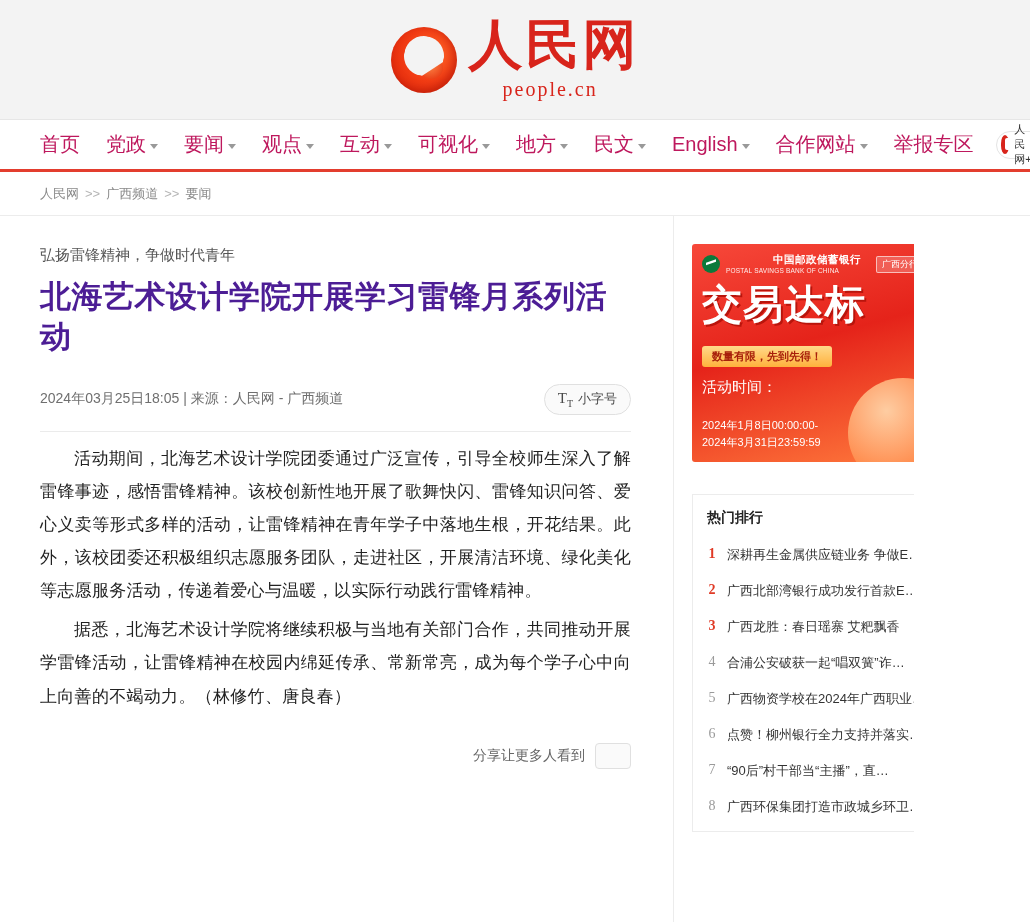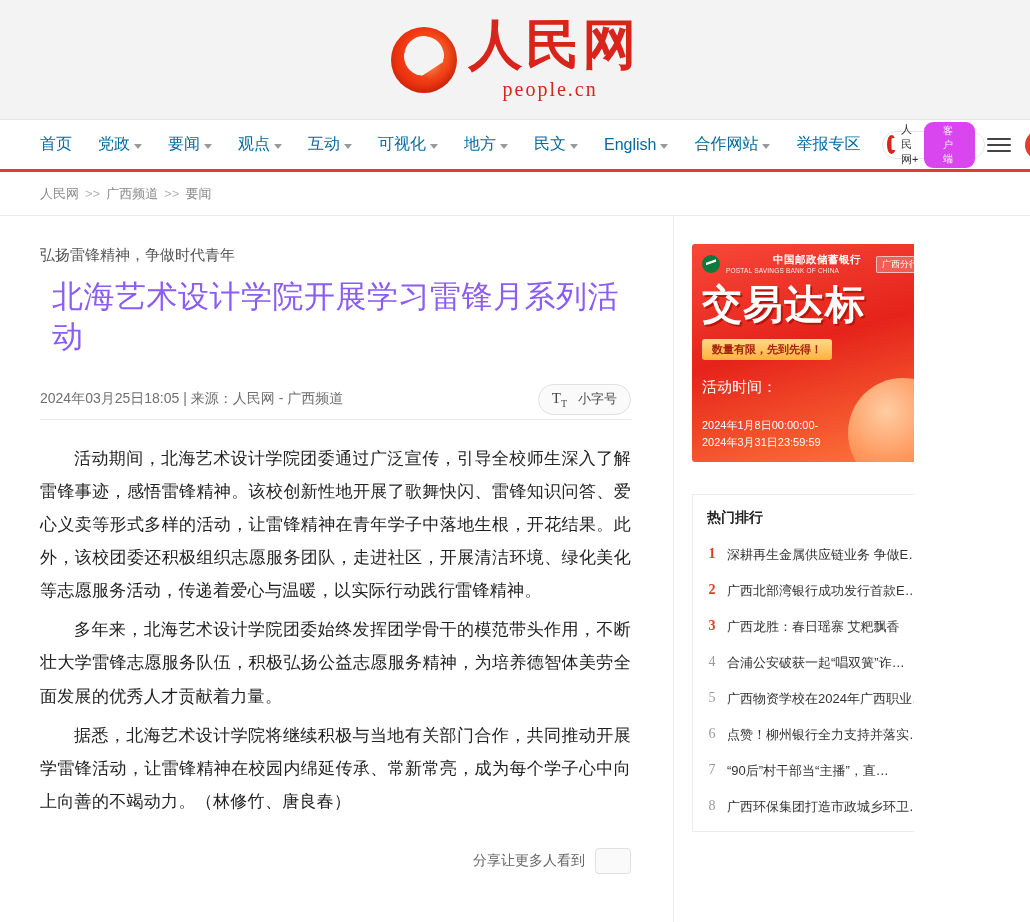--- a/index.html
+++ b/index.html
@@ -69,22 +69,22 @@
     height: 52px;
     background: #ffffff;
     border-bottom: 3px solid #e33d2e;
     display: flex;
     align-items: center;
     padding: 0 10px 0 28px;
     gap: 2px;
     position: relative;
   }
   .nav-item {
-    font-size: 16px;
-    color: #0369a1;
+    font-size: 20px;
+    color: #be185d;
     padding: 6px 12px;
     white-space: nowrap;
     display: flex;
     align-items: center;
     gap: 4px;
     cursor: pointer;
   }
   .caret {
     width: 0; height: 0;
     border-left: 4px solid transparent;
@@ -185,35 +185,35 @@
     overflow: hidden;
   }
 
   
   .kicker {
     font-size: 15px; color: #555; margin-bottom: 12px;
   }
   h1.headline {
     font-size: 31px;
     line-height: 1.3;
-    font-weight: normal;
-    color: #8b5cf6;
-    margin: 0 0 26px 12px;
+    font-weight: bold;
+    color: #4c1d95;
+    margin: 0 0 26px 0;
     letter-spacing: .5px;
   }
   .meta-row {
     display: flex; align-items: center;
     border-bottom: 1px solid #ebebeb;
-    padding-bottom: 4px;
-    margin-bottom: 22px;
+    padding-bottom: 16px;
+    margin-bottom: 10px;
   }
   .meta-text { font-size: 14px; color: #6f6f6f; }
   .fontsize-btn {
     margin-left: auto;
-    display: flex; align-items: center; gap: 11px;
+    display: flex; align-items: center; gap: 5px;
     border: 1px solid #e0e0e0;
     border-radius: 16px;
     padding: 5px 13px;
     font-size: 13px;
     color: #4a4a4a;
     background: #fafafa;
     cursor: pointer;
   }
   .tt { font-size: 15px; font-family: "Liberation Serif", serif; }
   .tt sub { font-size: 10px; }
@@ -288,21 +288,21 @@
     margin: 10px 0 0 10px;
     font-family: "Liberation Serif", serif;
     font-weight: bold;
     font-size: 40px;
     letter-spacing: 1px;
     text-shadow: 2px 2px 0 #b9150c;
     line-height: 1;
     white-space: nowrap;
   }
   .ad-ribbon {
-    margin: 14px 0 0 10px;
+    margin: 21px 0 0 10px;
     display: inline-block;
     background: linear-gradient(180deg,#ffd98a,#ffb13c);
     color: #a8200b;
     font-size: 11px;
     font-weight: bold;
     padding: 3px 10px;
     border-radius: 3px;
     white-space: nowrap;
   }
   .ad-dates {
@@ -439,21 +439,20 @@
 
     <div class="meta-row">
       <div class="meta-text">2024年03月25日18:05 | 来源：人民网 - 广西频道</div>
       <div class="fontsize-btn">
         <span class="tt">T<sub>T</sub></span>
         <span>小字号</span>
       </div>
     </div>
 
     <p class="body-p">活动期间，北海艺术设计学院团委通过广泛宣传，引导全校师生深入了解雷锋事迹，感悟雷锋精神。该校创新性地开展了歌舞快闪、雷锋知识问答、爱心义卖等形式多样的活动，让雷锋精神在青年学子中落地生根，开花结果。此外，该校团委还积极组织志愿服务团队，走进社区，开展清洁环境、绿化美化等志愿服务活动，传递着爱心与温暖，以实际行动践行雷锋精神。</p>
-    <p class="body-p">多年来，北海艺术设计学院团委始终发挥团学骨干的模范带头作用，不断壮大学雷锋志愿服务队伍，积极弘扬公益志愿服务精神，为培养德智体美劳全面发展的优秀人才贡献着力量。</p>
     <p class="body-p">据悉，北海艺术设计学院将继续积极与当地有关部门合作，共同推动开展学雷锋活动，让雷锋精神在校园内绵延传承、常新常亮，成为每个学子心中向上向善的不竭动力。（林修竹、唐良春）</p>
 
 
     <div class="share-row">
       <span class="share-text">分享让更多人看到</span>
       <span class="share-btn">
         
       </span>
     </div>
 

